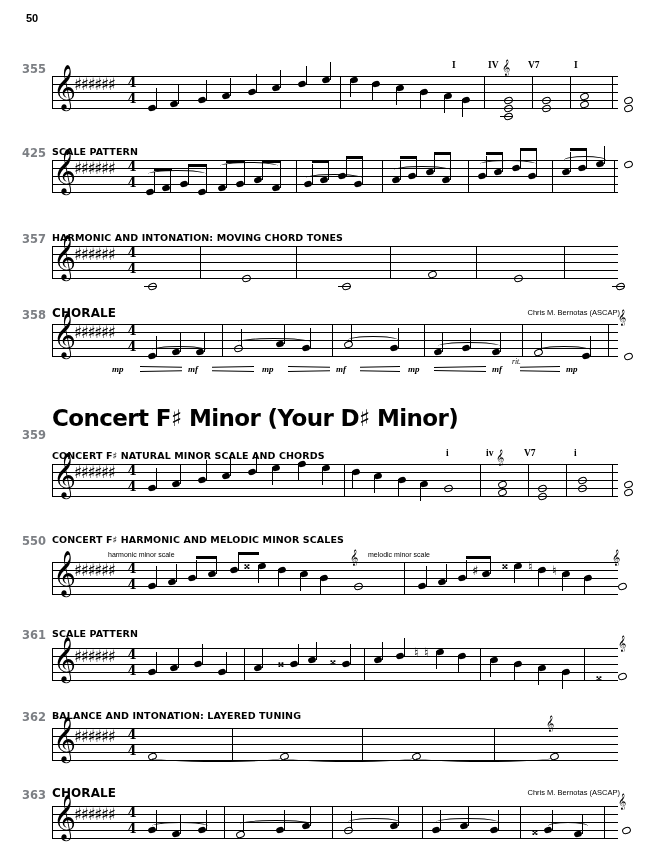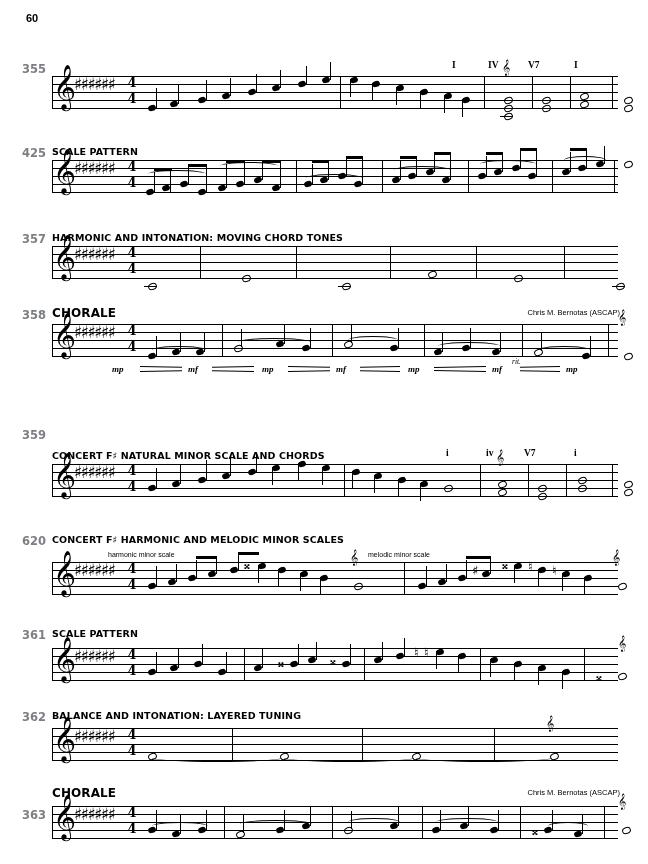--- a/index.html
+++ b/index.html
@@ -215,23 +215,24 @@
   .hairpin.cresc i:nth-child(1) { top: 0; transform-origin: left center; transform: rotate(1.1deg); }
   .hairpin.cresc i:nth-child(2) { top: 5px; transform-origin: left center; transform: rotate(-1.1deg); }
   .hairpin.dim i:nth-child(1) { top: 0; transform-origin: right center; transform: rotate(-1.1deg); }
   .hairpin.dim i:nth-child(2) { top: 5px; transform-origin: right center; transform: rotate(1.1deg); }
 </style>
 </head>
 <body>
 
 <div class="page">
 
-  <div class="page-number">60</div>
-
-
+  <div class="page-number">50</div>
+
+
+  <div class="section-title" style="top:405px;">Concert F♯ Minor (Your D♯ Minor)</div>
 
   <div class="ex-number" style="left:20px; top:62px;">355</div>
   <div class="chord-sym" style="left:452px; top:60px;">I</div>
   <div class="chord-sym" style="left:488px; top:60px;">IV</div>
   <div class="chord-sym" style="left:528px; top:60px;">V7</div>
   <div class="chord-sym" style="left:574px; top:60px;">I</div>
 
   <div class="system" style="top:76px;">
     <div class="staff-line" style="top:0px;"></div>
     <div class="staff-line" style="top:8px;"></div>
@@ -561,21 +562,21 @@
     <div class="nh open" style="left:486px; top:29px;"></div>
     <div class="barline" style="left:514px;"></div>
     <div class="nh open" style="left:526px; top:13px;"></div>
     <div class="nh open" style="left:526px; top:21px;"></div>
     <div class="barline" style="left:560px;"></div>
     <div class="nh open" style="left:572px; top:17px;"></div>
     <div class="nh open" style="left:572px; top:25px;"></div>
 
   </div>
 
-  <div class="ex-number" style="left:20px; top:534px;">620</div>
+  <div class="ex-number" style="left:20px; top:534px;">550</div>
   <div class="ex-title" style="top:534px;">CONCERT F♯ HARMONIC AND MELODIC MINOR SCALES</div>
   <div class="sub-label" style="left:108px; top:551px;">harmonic minor scale</div>
   <div class="sub-label" style="left:368px; top:551px;">melodic minor scale</div>
 
   <div class="system" style="top:562px;">
     <div class="staff-line" style="top:0px;"></div>
     <div class="staff-line" style="top:8px;"></div>
     <div class="staff-line" style="top:16px;"></div>
     <div class="staff-line" style="top:24px;"></div>
     <div class="staff-line" style="top:32px;"></div>
@@ -719,21 +720,21 @@
     <div class="nh open" style="left:360px; top:25px;"></div>
     <div class="barline" style="left:442px;"></div>
     <div class="fermata" style="left:494px; top:-12px;">𝄞</div>
     <div class="nh open" style="left:498px; top:25px;"></div>
 
     <div class="slur" style="left:100px; top:26px; width:130px; transform: rotate(180deg);"></div>
     <div class="slur" style="left:232px; top:26px; width:130px; transform: rotate(180deg);"></div>
     <div class="slur" style="left:364px; top:26px; width:136px; transform: rotate(180deg);"></div>
   </div>
 
-  <div class="ex-number" style="left:20px; top:808px;">363</div>
+  <div class="ex-number" style="left:20px; top:788px;">363</div>
   <div class="ex-title big" style="top:786px;">CHORALE</div>
   <div class="composer" style="top:788px;">Chris M. Bernotas (ASCAP)</div>
 
   <div class="system" style="top:806px;">
     <div class="staff-line" style="top:0px;"></div>
     <div class="staff-line" style="top:8px;"></div>
     <div class="staff-line" style="top:16px;"></div>
     <div class="staff-line" style="top:24px;"></div>
     <div class="staff-line" style="top:32px;"></div>
     <div class="barline" style="left:0px;"></div>

